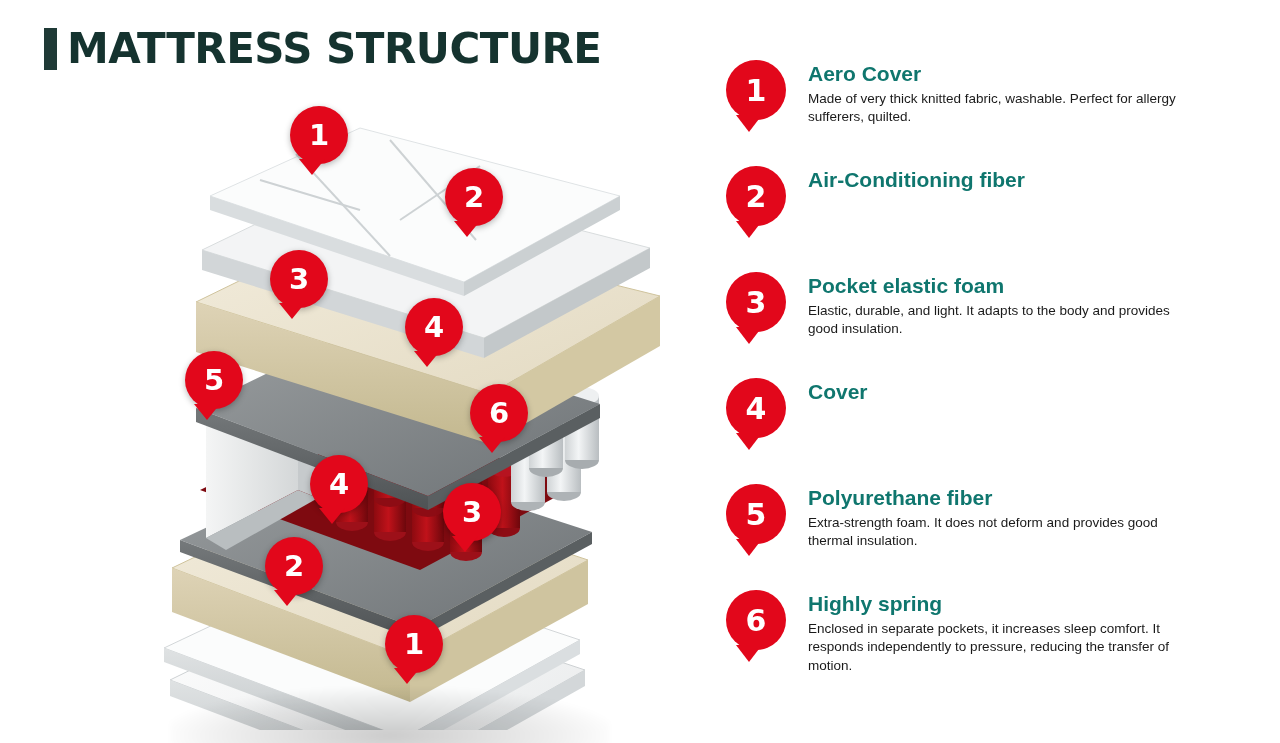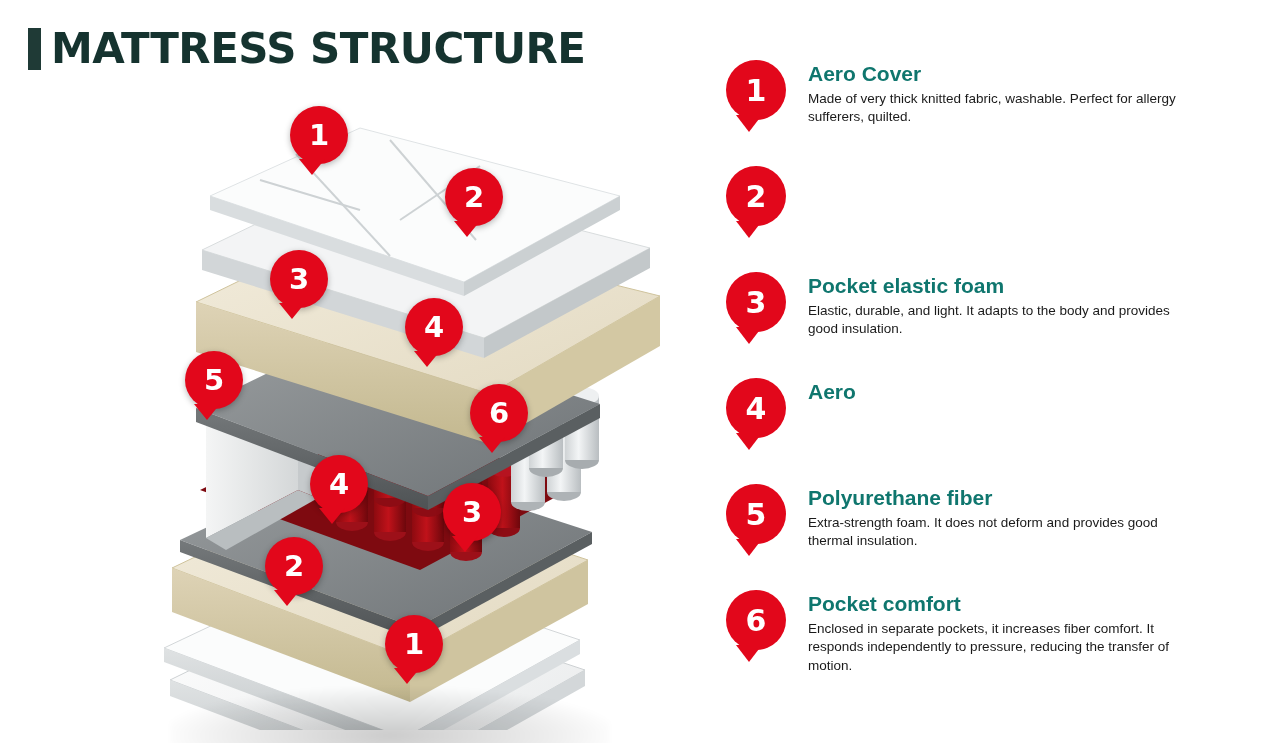--- a/index.html
+++ b/index.html
@@ -6,21 +6,21 @@
   html, body {
     width: 1280px; height: 743px;
     background: #ffffff;
     font-family: "Liberation Sans", sans-serif;
     overflow: hidden;
   }
   .page { position: relative; width: 1280px; height: 743px; background: #fff; }
 
   
   .title-wrap {
-    position: absolute; left: 28px; top: 28px;
+    position: absolute; left: 44px; top: 28px;
     display: flex; align-items: center; gap: 10px;
   }
   .title-bar {
     width: 13px; height: 42px; background: #1f3a36; display: block;
   }
   .title-text {
     font-family: "DejaVu Sans", sans-serif;
     font-weight: bold;
     font-size: 42px;
     letter-spacing: -0.5px;
@@ -323,48 +323,49 @@
       <div class="legend-badge">1</div>
       <div class="legend-text">
         <div class="legend-title">Aero Cover</div>
         <div class="legend-desc">Made of very thick knitted fabric, washable. Perfect for <b>allergy sufferers</b>, quilted.</div>
       </div>
     </div>
 
     <div class="legend-item">
       <div class="legend-badge">2</div>
       <div class="legend-text">
+        <div class="legend-title">Air-Conditioning fiber</div>
       </div>
     </div>
 
     <div class="legend-item">
       <div class="legend-badge">3</div>
       <div class="legend-text">
         <div class="legend-title">Pocket elastic foam</div>
         <div class="legend-desc">Elastic, durable, and light. It adapts to the body and provides <b>good insulation</b>.</div>
       </div>
     </div>
 
     <div class="legend-item">
       <div class="legend-badge">4</div>
       <div class="legend-text">
-        <div class="legend-title">Aero</div>
+        <div class="legend-title">Cover</div>
       </div>
     </div>
 
     <div class="legend-item">
       <div class="legend-badge">5</div>
       <div class="legend-text">
         <div class="legend-title">Polyurethane fiber</div>
         <div class="legend-desc">Extra-strength foam. It does not deform and provides <b>good thermal insulation</b>.</div>
       </div>
     </div>
 
     <div class="legend-item">
       <div class="legend-badge">6</div>
       <div class="legend-text">
-        <div class="legend-title">Pocket comfort</div>
-        <div class="legend-desc">Enclosed in separate pockets, it <b>increases fiber comfort</b>. It responds independently to pressure, reducing the transfer of motion.</div>
+        <div class="legend-title">Highly spring</div>
+        <div class="legend-desc">Enclosed in separate pockets, it <b>increases sleep comfort</b>. It responds independently to pressure, reducing the transfer of motion.</div>
       </div>
     </div>
 
   </div>
 </div>
 
 </body></html>

